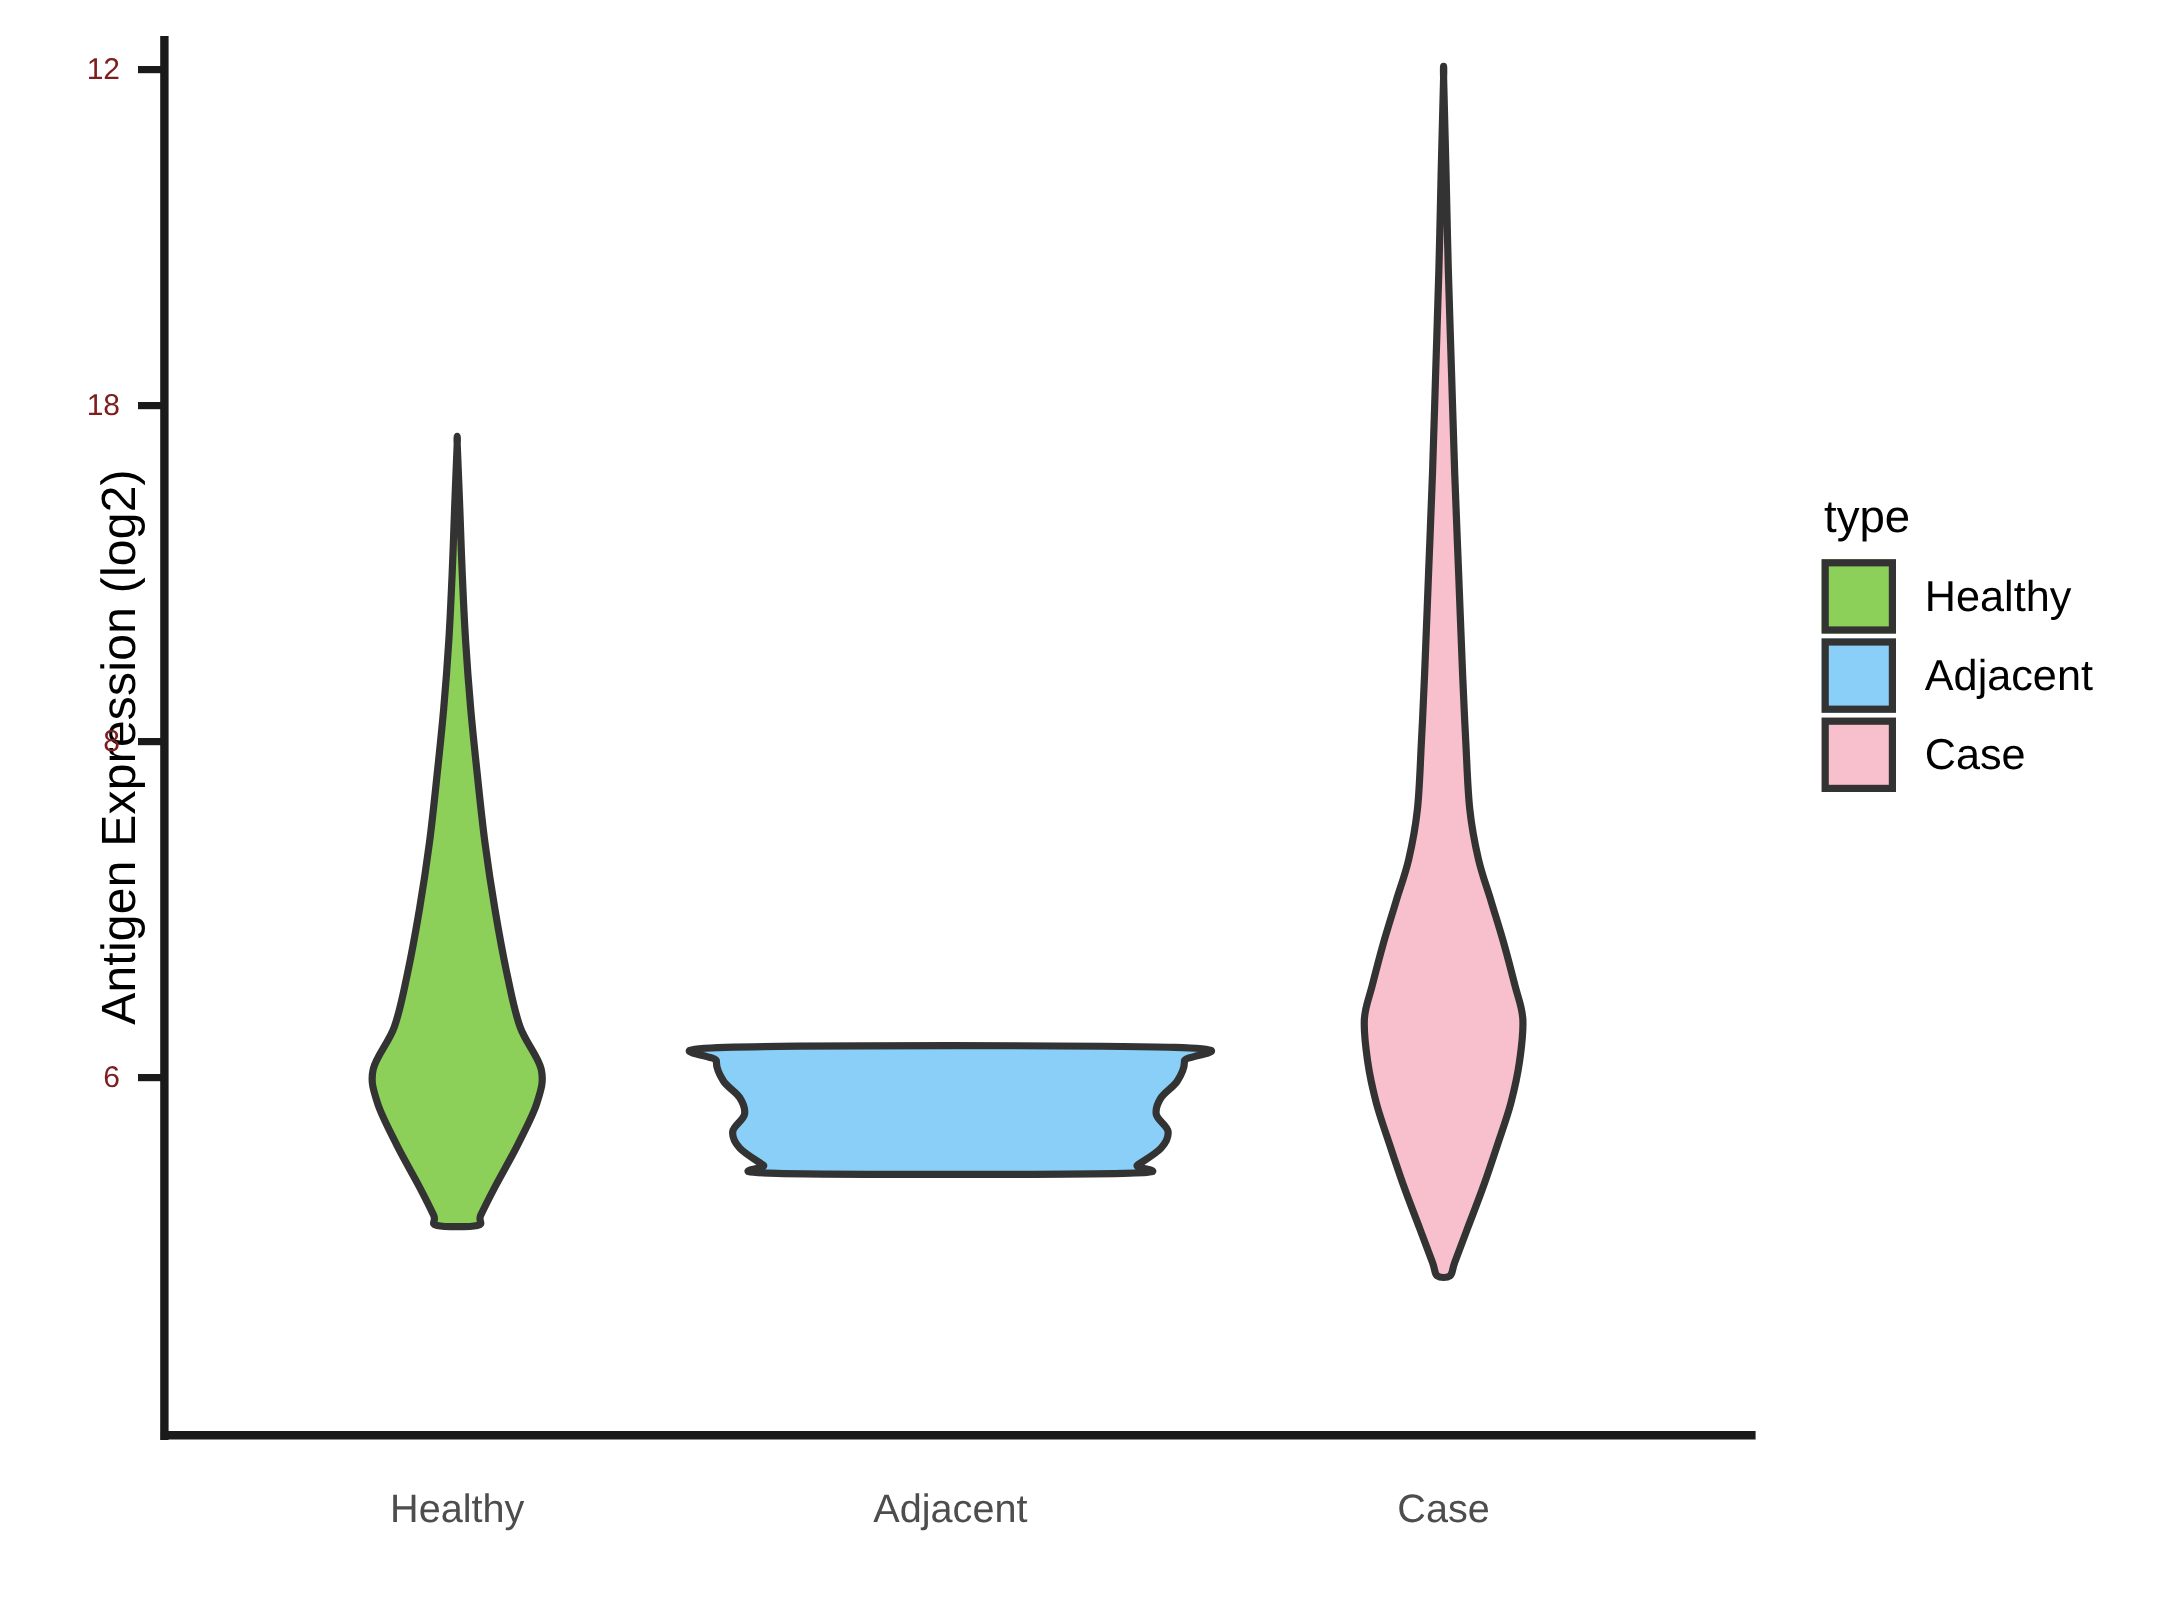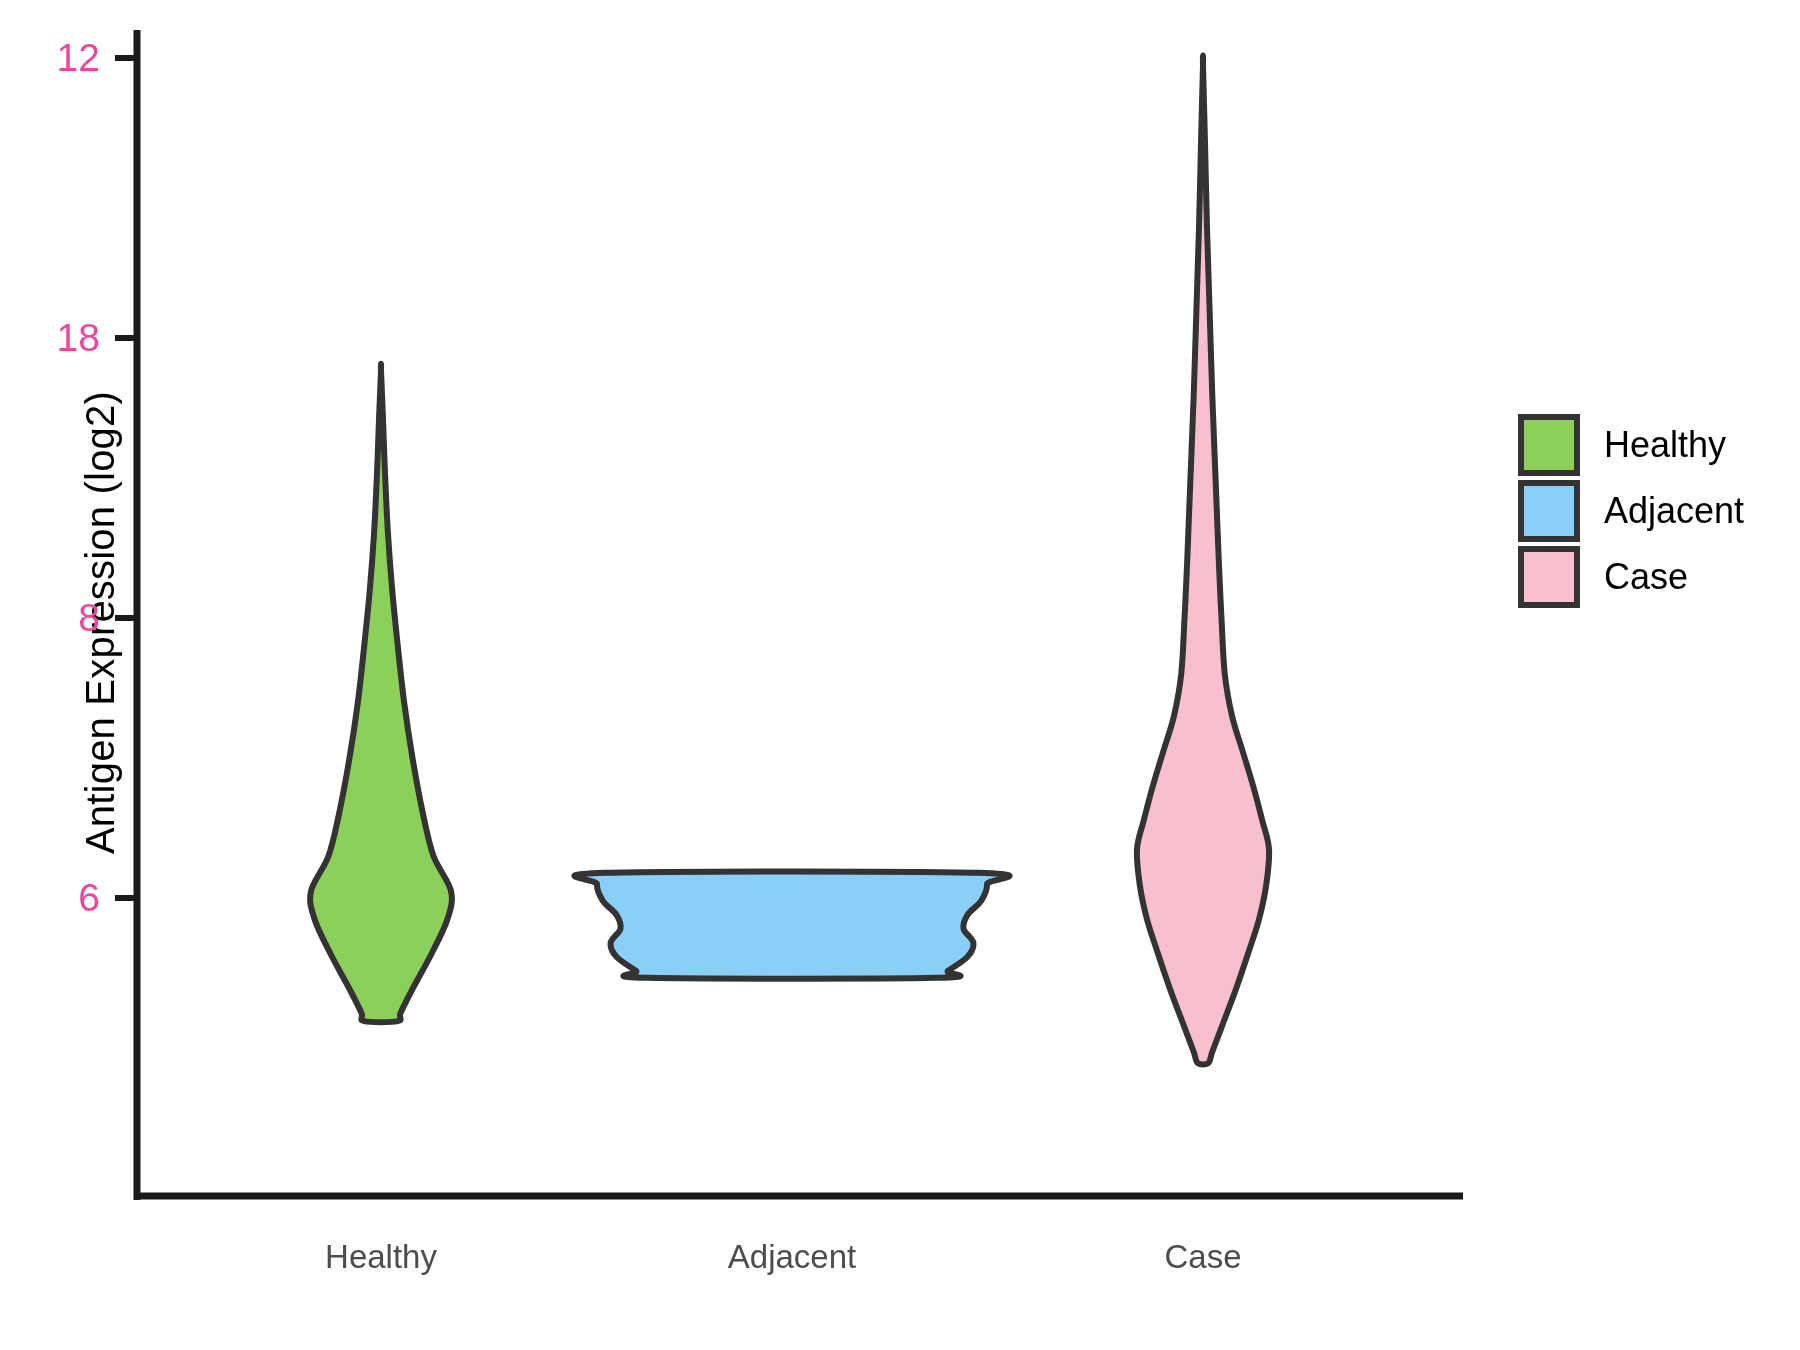--- a/index.html
+++ b/index.html
@@ -24,22 +24,22 @@
     letter-spacing:.2px;
     white-space:nowrap;
   }
 
   
   .y-tick-label{
     position:absolute;
     right:0;
     width:100%;
     text-align:right;
-    font-size:39px;
-    color:#ec4899;
+    font-size:25px;
+    color:#7f1d1d;
     transform:translateY(-50%);
   }
   .y-tick-wrap{position:absolute;left:30px;width:70px;}
 
   .x-tick-label{
     position:absolute;
     top:1238px;
     font-size:33px;
     color:#4d4d4d;
     transform:translateX(-50%);
@@ -113,20 +113,21 @@
     <line x1="115" y1="898" x2="137" y2="898" stroke="#1a1a1a" stroke-width="6"></line>
 
     <g id="violins">
         <path d="M381.00,370.20C381.35,378.83 382.40,404.03 383.10,422.00C383.80,439.97 384.38,459.33 385.20,478.00C386.02,496.67 386.83,515.33 388.00,534.00C389.17,552.67 390.57,571.33 392.20,590.00C393.83,608.67 395.82,627.33 397.80,646.00C399.78,664.67 401.65,683.33 404.10,702.00C406.55,720.67 409.35,739.33 412.50,758.00C415.65,776.67 419.50,797.67 423.00,814.00C426.50,830.33 428.83,843.17 433.50,856.00C438.17,868.83 448.67,880.50 451.00,891.00C453.33,901.50 450.77,908.50 447.50,919.00C444.23,929.50 437.23,942.33 431.40,954.00C425.57,965.67 417.63,979.20 412.50,989.00C407.37,998.80 403.05,1007.43 400.60,1012.80C398.15,1018.17 403.87,1019.80 397.80,1021.20C391.73,1022.60 370.27,1022.60 364.20,1021.20C358.13,1019.80 363.85,1018.17 361.40,1012.80C358.95,1007.43 354.63,998.80 349.50,989.00C344.37,979.20 336.43,965.67 330.60,954.00C324.77,942.33 317.77,929.50 314.50,919.00C311.23,908.50 308.67,901.50 311.00,891.00C313.33,880.50 323.83,868.83 328.50,856.00C333.17,843.17 335.50,830.33 339.00,814.00C342.50,797.67 346.35,776.67 349.50,758.00C352.65,739.33 355.45,720.67 357.90,702.00C360.35,683.33 362.22,664.67 364.20,646.00C366.18,627.33 368.17,608.67 369.80,590.00C371.43,571.33 372.83,552.67 374.00,534.00C375.17,515.33 375.98,496.67 376.80,478.00C377.62,459.33 378.20,439.97 378.90,422.00C379.60,404.03 380.65,378.83 381.00,370.20C381.35,361.57 380.65,361.57 381.00,370.20Z" fill="#8CD05A" stroke="#333333" stroke-width="6" stroke-linejoin="round"></path>
         <path d="M979.20,872.80C1042.90,874.67 986.67,879.33 987.00,884.00C987.33,888.67 984.40,895.67 981.15,900.80C977.90,905.93 970.42,910.13 967.50,914.80C964.58,919.47 962.63,924.13 963.60,928.80C964.58,933.47 972.70,938.13 973.35,942.80C974.00,947.47 971.73,952.13 967.50,956.80C963.27,961.47 953.20,967.30 948.00,970.80C942.80,974.30 986.35,976.63 936.30,977.80C886.25,978.97 697.75,978.97 647.70,977.80C597.65,976.63 641.20,974.30 636.00,970.80C630.80,967.30 620.73,961.47 616.50,956.80C612.27,952.13 610.00,947.47 610.65,942.80C611.30,938.13 619.42,933.47 620.40,928.80C621.38,924.13 619.42,919.47 616.50,914.80C613.58,910.13 606.10,905.93 602.85,900.80C599.60,895.67 596.67,888.67 597.00,884.00C597.33,879.33 541.10,874.67 604.80,872.80C668.50,870.93 915.50,870.93 979.20,872.80Z" fill="#89CFF8" stroke="#333333" stroke-width="6" stroke-linejoin="round"></path>
         <path d="M1203.00,65.00C1203.33,77.83 1204.32,115.17 1204.98,142.00C1205.64,168.83 1206.19,198.00 1206.96,226.00C1207.73,254.00 1208.72,282.00 1209.60,310.00C1210.48,338.00 1211.25,366.00 1212.24,394.00C1213.23,422.00 1214.44,450.00 1215.54,478.00C1216.64,506.00 1217.85,538.67 1218.84,562.00C1219.83,585.33 1220.49,599.33 1221.48,618.00C1222.47,636.67 1223.02,657.67 1224.78,674.00C1226.54,690.33 1229.07,703.17 1232.04,716.00C1235.01,728.83 1239.08,739.33 1242.60,751.00C1246.12,762.67 1249.86,774.33 1253.16,786.00C1256.46,797.67 1259.76,810.50 1262.40,821.00C1265.04,831.50 1268.34,838.50 1269.00,849.00C1269.66,859.50 1268.01,872.33 1266.36,884.00C1264.71,895.67 1262.18,907.33 1259.10,919.00C1256.02,930.67 1251.73,942.33 1247.88,954.00C1244.03,965.67 1240.18,977.33 1236.00,989.00C1231.82,1000.67 1226.76,1013.50 1222.80,1024.00C1218.84,1034.50 1214.66,1045.47 1212.24,1052.00C1209.82,1058.53 1210.70,1061.33 1208.28,1063.20C1205.86,1065.07 1200.14,1065.07 1197.72,1063.20C1195.30,1061.33 1196.18,1058.53 1193.76,1052.00C1191.34,1045.47 1187.16,1034.50 1183.20,1024.00C1179.24,1013.50 1174.18,1000.67 1170.00,989.00C1165.82,977.33 1161.97,965.67 1158.12,954.00C1154.27,942.33 1149.98,930.67 1146.90,919.00C1143.82,907.33 1141.29,895.67 1139.64,884.00C1137.99,872.33 1136.34,859.50 1137.00,849.00C1137.66,838.50 1140.96,831.50 1143.60,821.00C1146.24,810.50 1149.54,797.67 1152.84,786.00C1156.14,774.33 1159.88,762.67 1163.40,751.00C1166.92,739.33 1170.99,728.83 1173.96,716.00C1176.93,703.17 1179.46,690.33 1181.22,674.00C1182.98,657.67 1183.53,636.67 1184.52,618.00C1185.51,599.33 1186.17,585.33 1187.16,562.00C1188.15,538.67 1189.36,506.00 1190.46,478.00C1191.56,450.00 1192.77,422.00 1193.76,394.00C1194.75,366.00 1195.52,338.00 1196.40,310.00C1197.28,282.00 1198.27,254.00 1199.04,226.00C1199.81,198.00 1200.36,168.83 1201.02,142.00C1201.68,115.17 1202.67,77.83 1203.00,65.00C1203.33,52.17 1202.67,52.17 1203.00,65.00Z" fill="#F8C0CD" stroke="#333333" stroke-width="6" stroke-linejoin="round"></path>
       </g>
   </svg>
 
   <div class="legend">
+    <div class="legend-title">type</div>
 
     <div class="legend-item">
       <span class="legend-key" id="key-0" style="background: rgb(140, 208, 90);"></span>
       <span class="legend-label">Healthy</span>
     </div>
 
     <div class="legend-item">
       <span class="legend-key" id="key-1" style="background: rgb(137, 207, 248);"></span>
       <span class="legend-label">Adjacent</span>
     </div>

